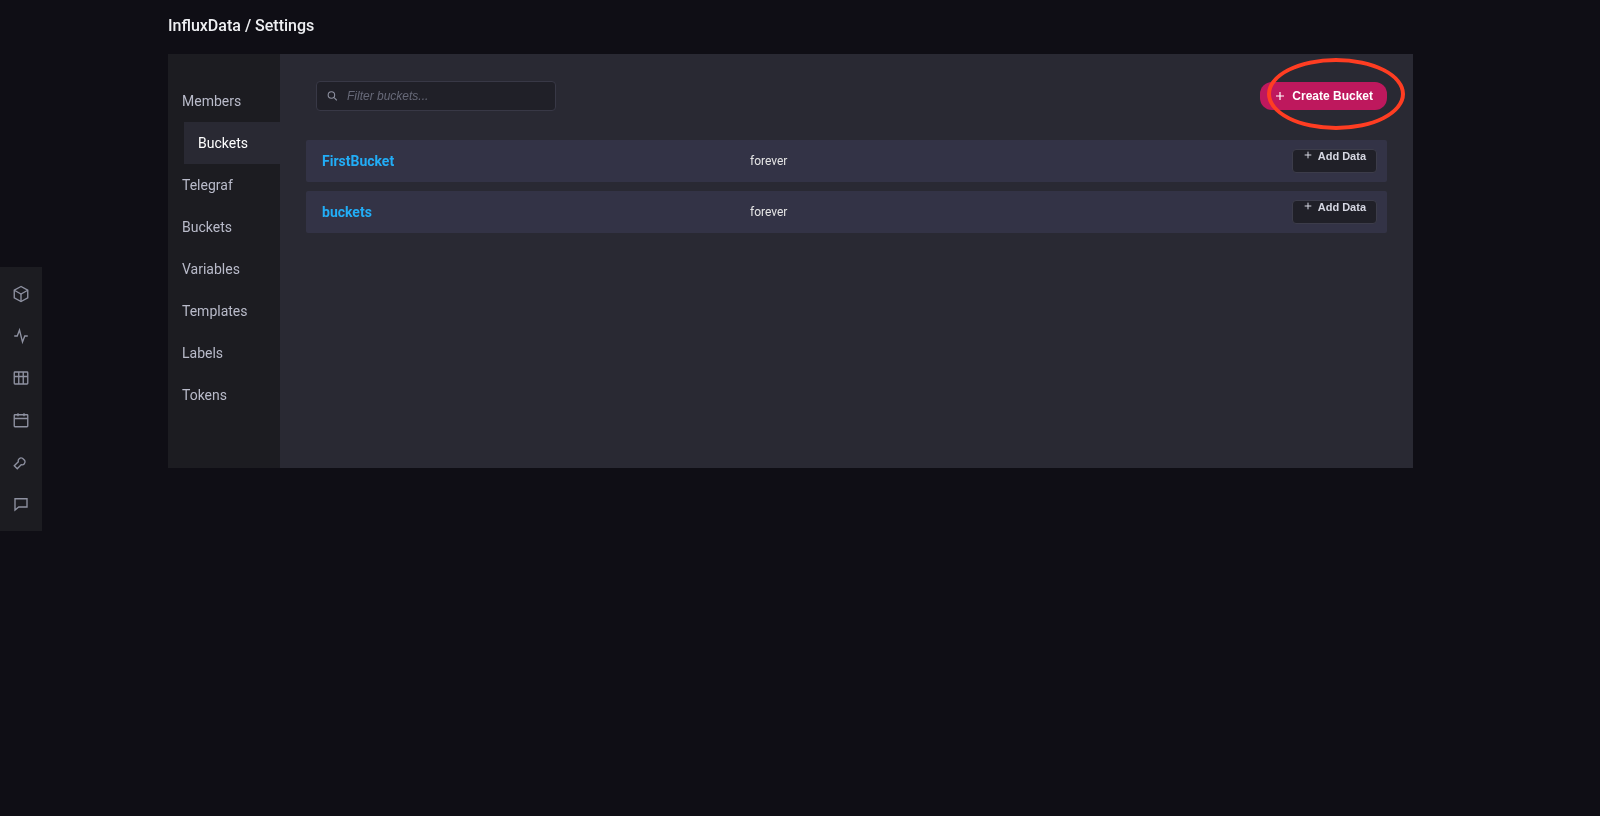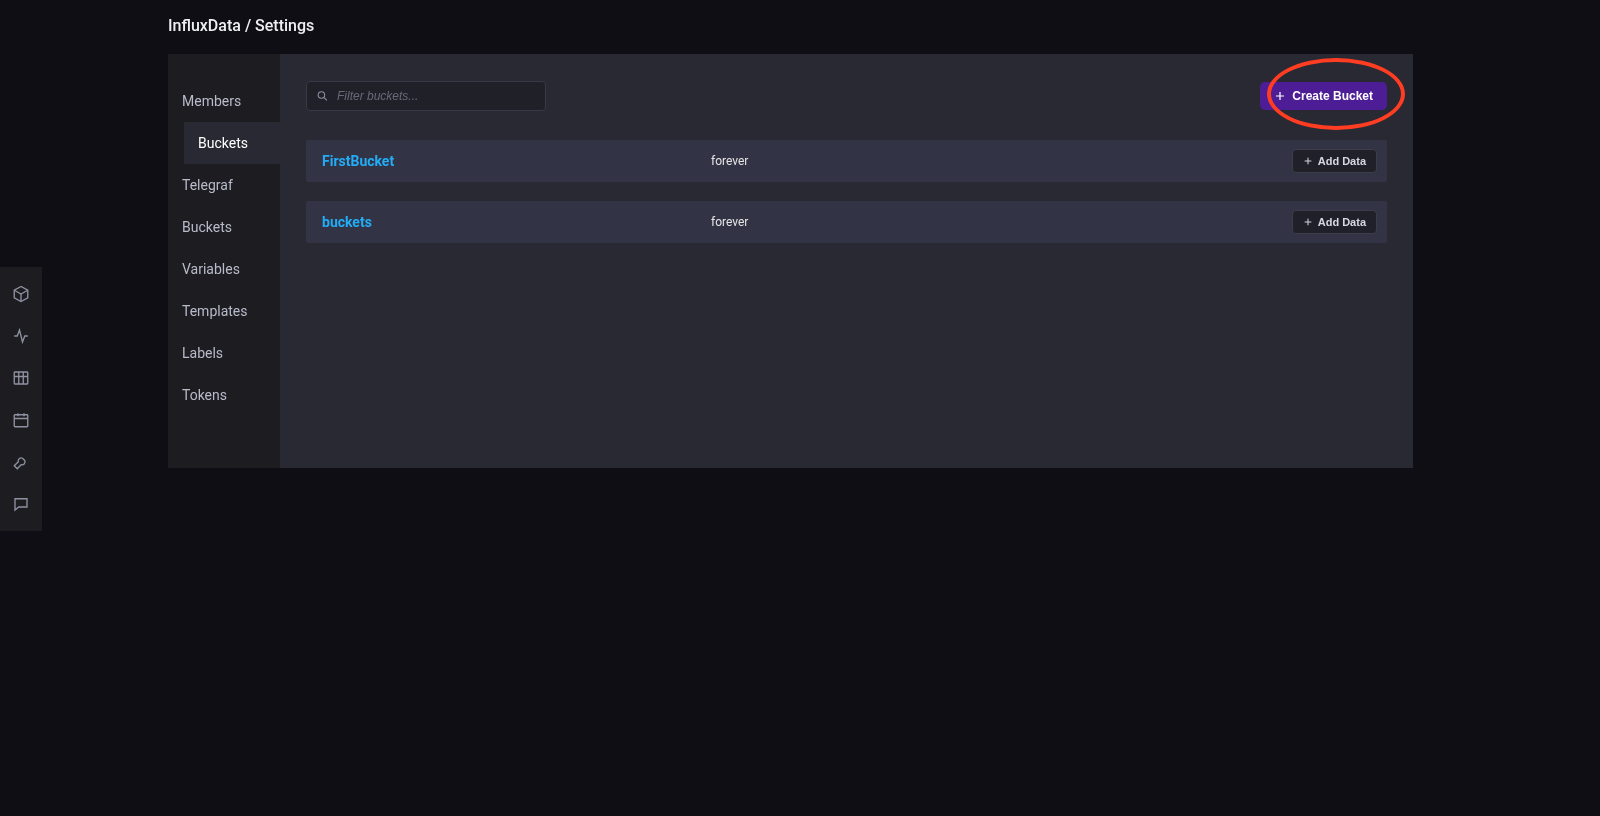--- a/index.html
+++ b/index.html
@@ -80,20 +80,21 @@
     position: relative;
   }
 
   
   .topbar {
     display: flex;
     align-items: center;
     justify-content: space-between;
     height: 32px;
     margin-bottom: 28px;
+    margin-left: 10px;
   }
   .search-wrap {
     position: relative;
     width: 240px;
     height: 30px;
   }
   .search-wrap svg {
     position: absolute;
     left: 10px; top: 50%; transform: translateY(-50%);
     width: 13px; height: 13px;
@@ -108,24 +109,24 @@
     color: #c9cbda;
     font-size: 12px;
     font-style: italic;
   }
   .search-input::placeholder { color: #676978; font-style: italic; }
 
   .create-btn {
     display: inline-flex;
     align-items: center;
     gap: 6px;
-    background: #4c1d95;
+    background: #be185d;
     color: #ffffff;
     border: none;
-    border-radius: 5px;
+    border-radius: 12px;
     padding: 0 14px;
     height: 28px;
     font-size: 12px;
     font-weight: 700;
     cursor: pointer;
   }
   .create-btn svg { width: 12px; height: 12px; stroke: #fff; stroke-width: 2.4; }
 
   
   .annot-circle {
@@ -150,39 +151,40 @@
   }
   .col-name { width: 395px; }
   .col-ret  { flex: 1; }
 
   .trow {
     display: flex;
     align-items: center;
     background: #333346;
     height: 42px;
     padding: 0 10px;
-    margin-bottom: 19px;
+    margin-bottom: 9px;
     border-radius: 2px;
+    gap: 39px;
   }
   .bucket-name {
     width: 395px;
     padding-left: 6px;
     font-size: 14px;
     font-weight: 700;
     color: #22adf6;
     cursor: pointer;
   }
   .retention {
     flex: 1;
     font-size: 12px;
     color: #e5e5e5;
   }
   .add-data-btn {
     display: inline-flex;
-    align-items: center;
+    align-items: flex-start;
     gap: 5px;
     background: #202028;
     border: 1px solid #3c3c4a;
     color: #d6d7e2;
     border-radius: 4px;
     height: 24px;
     padding: 0 10px;
     font-size: 11px;
     font-weight: 600;
     cursor: pointer;

